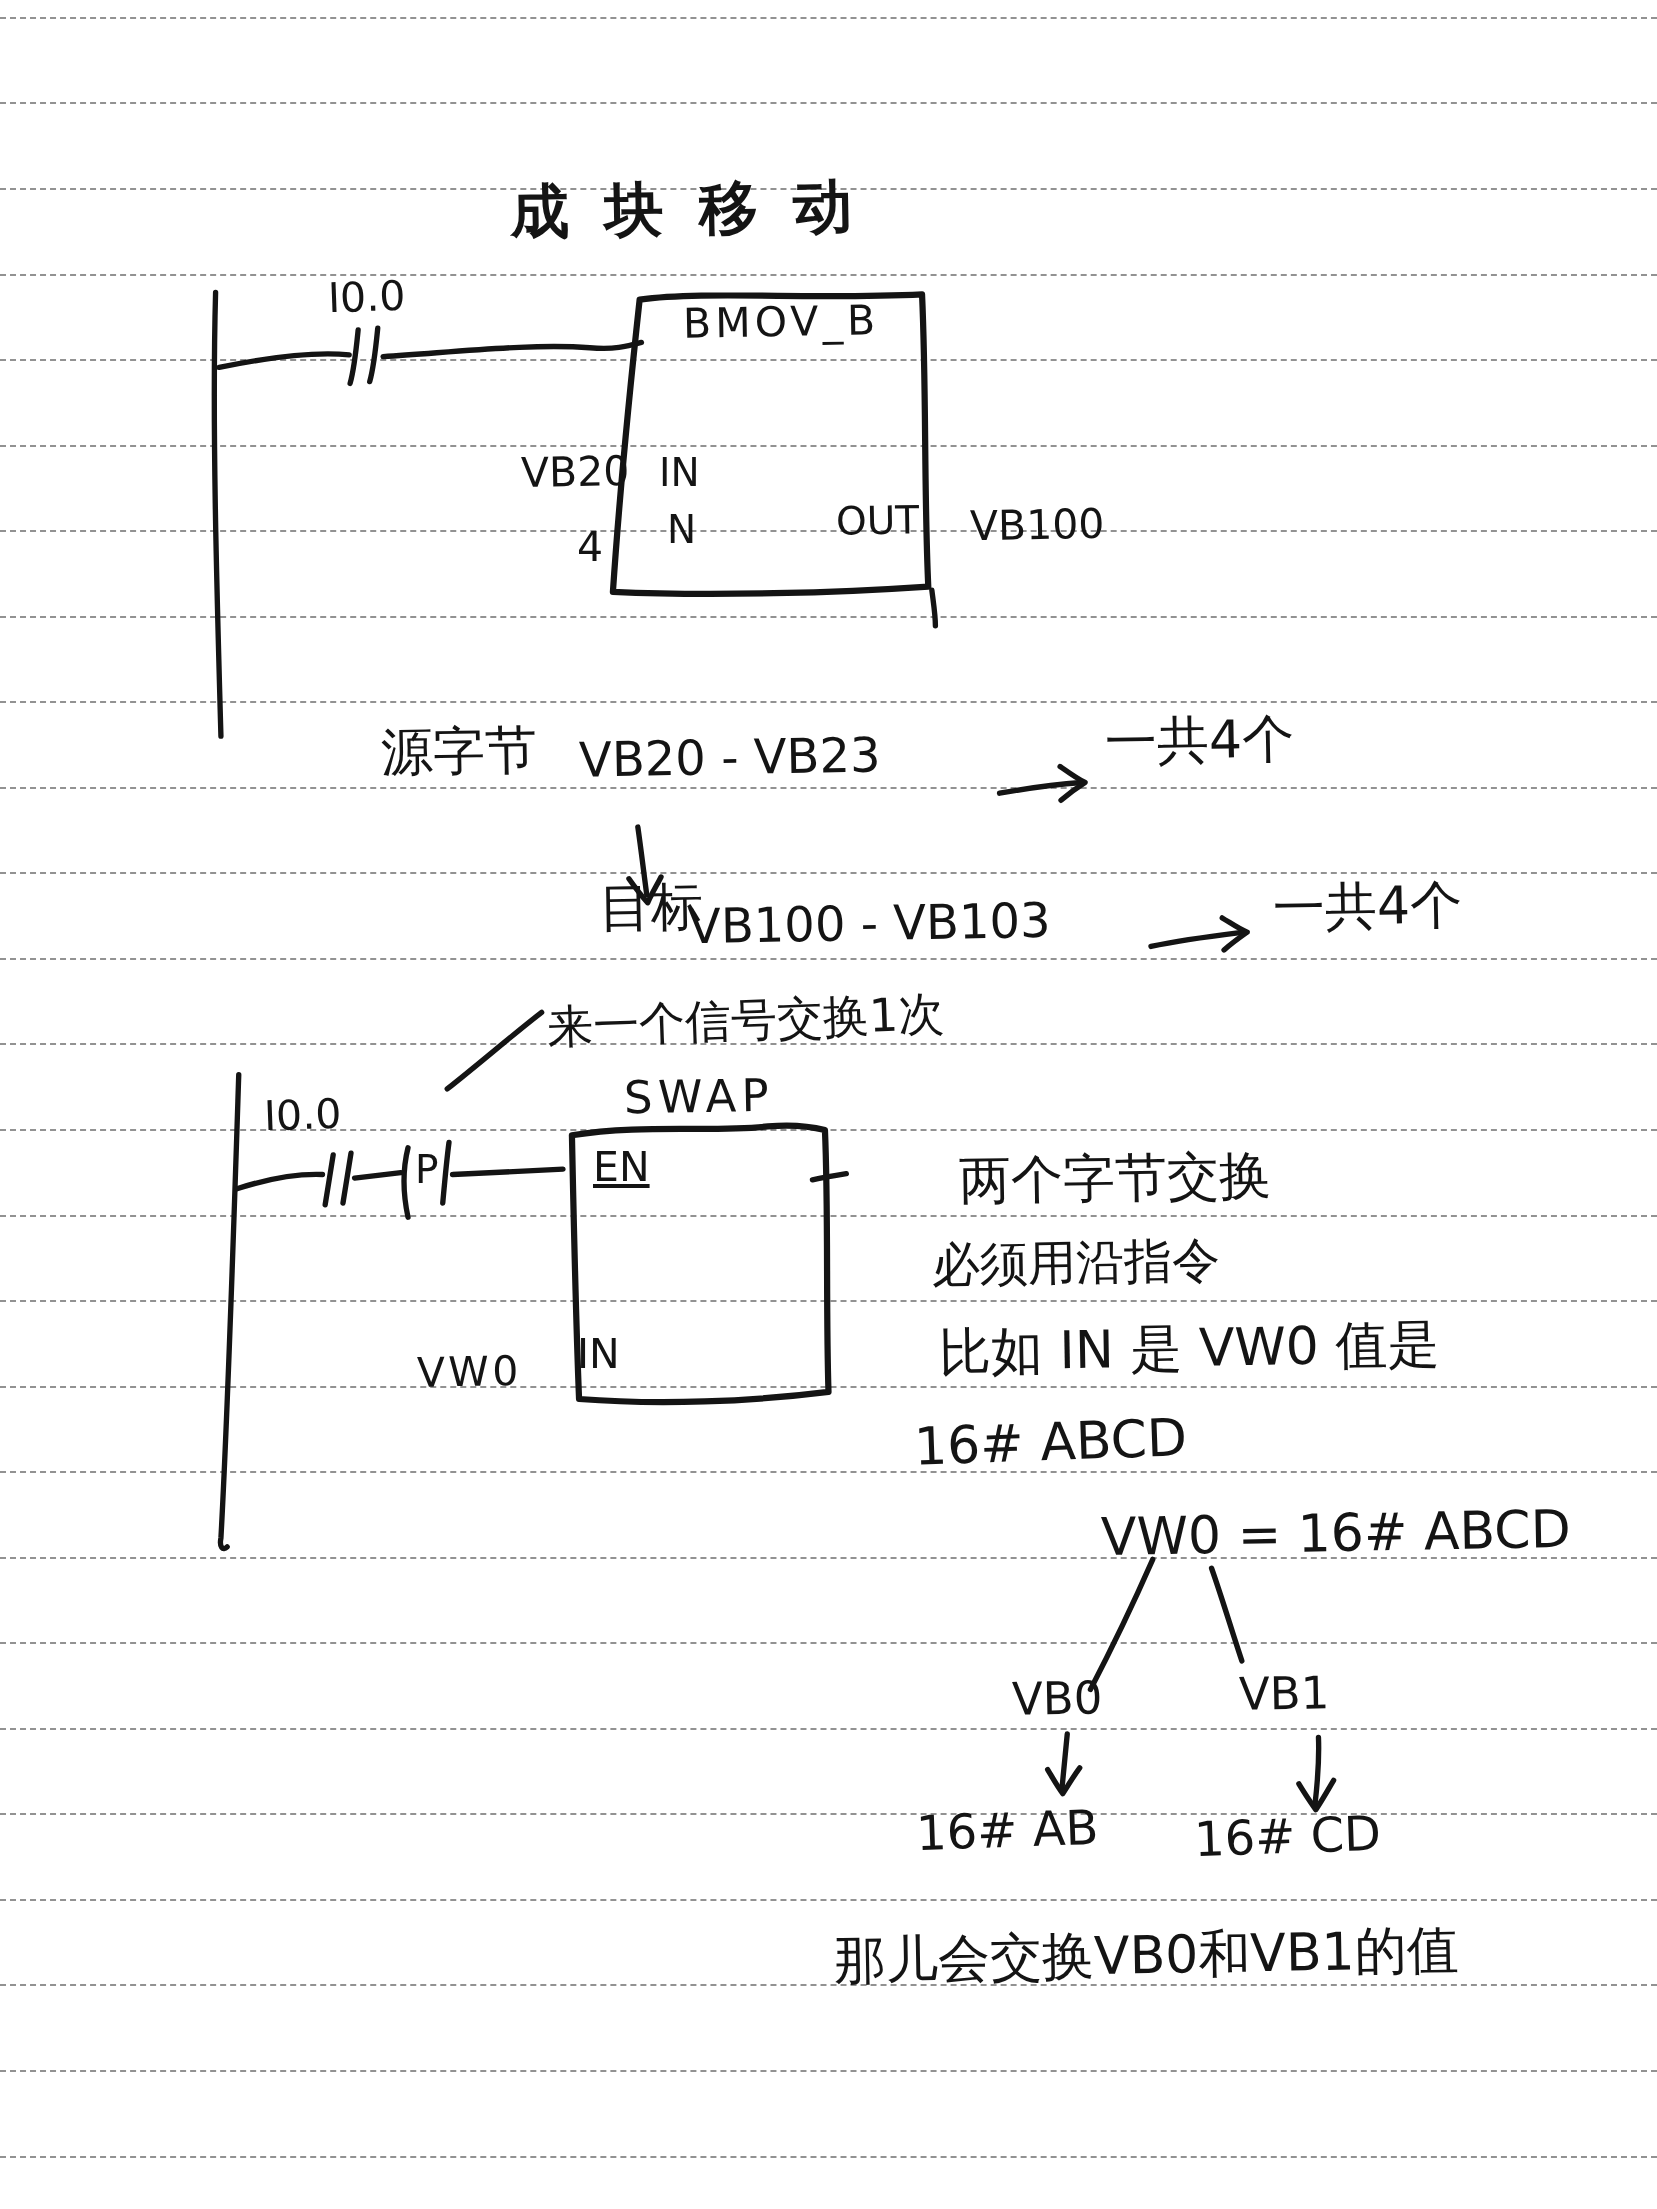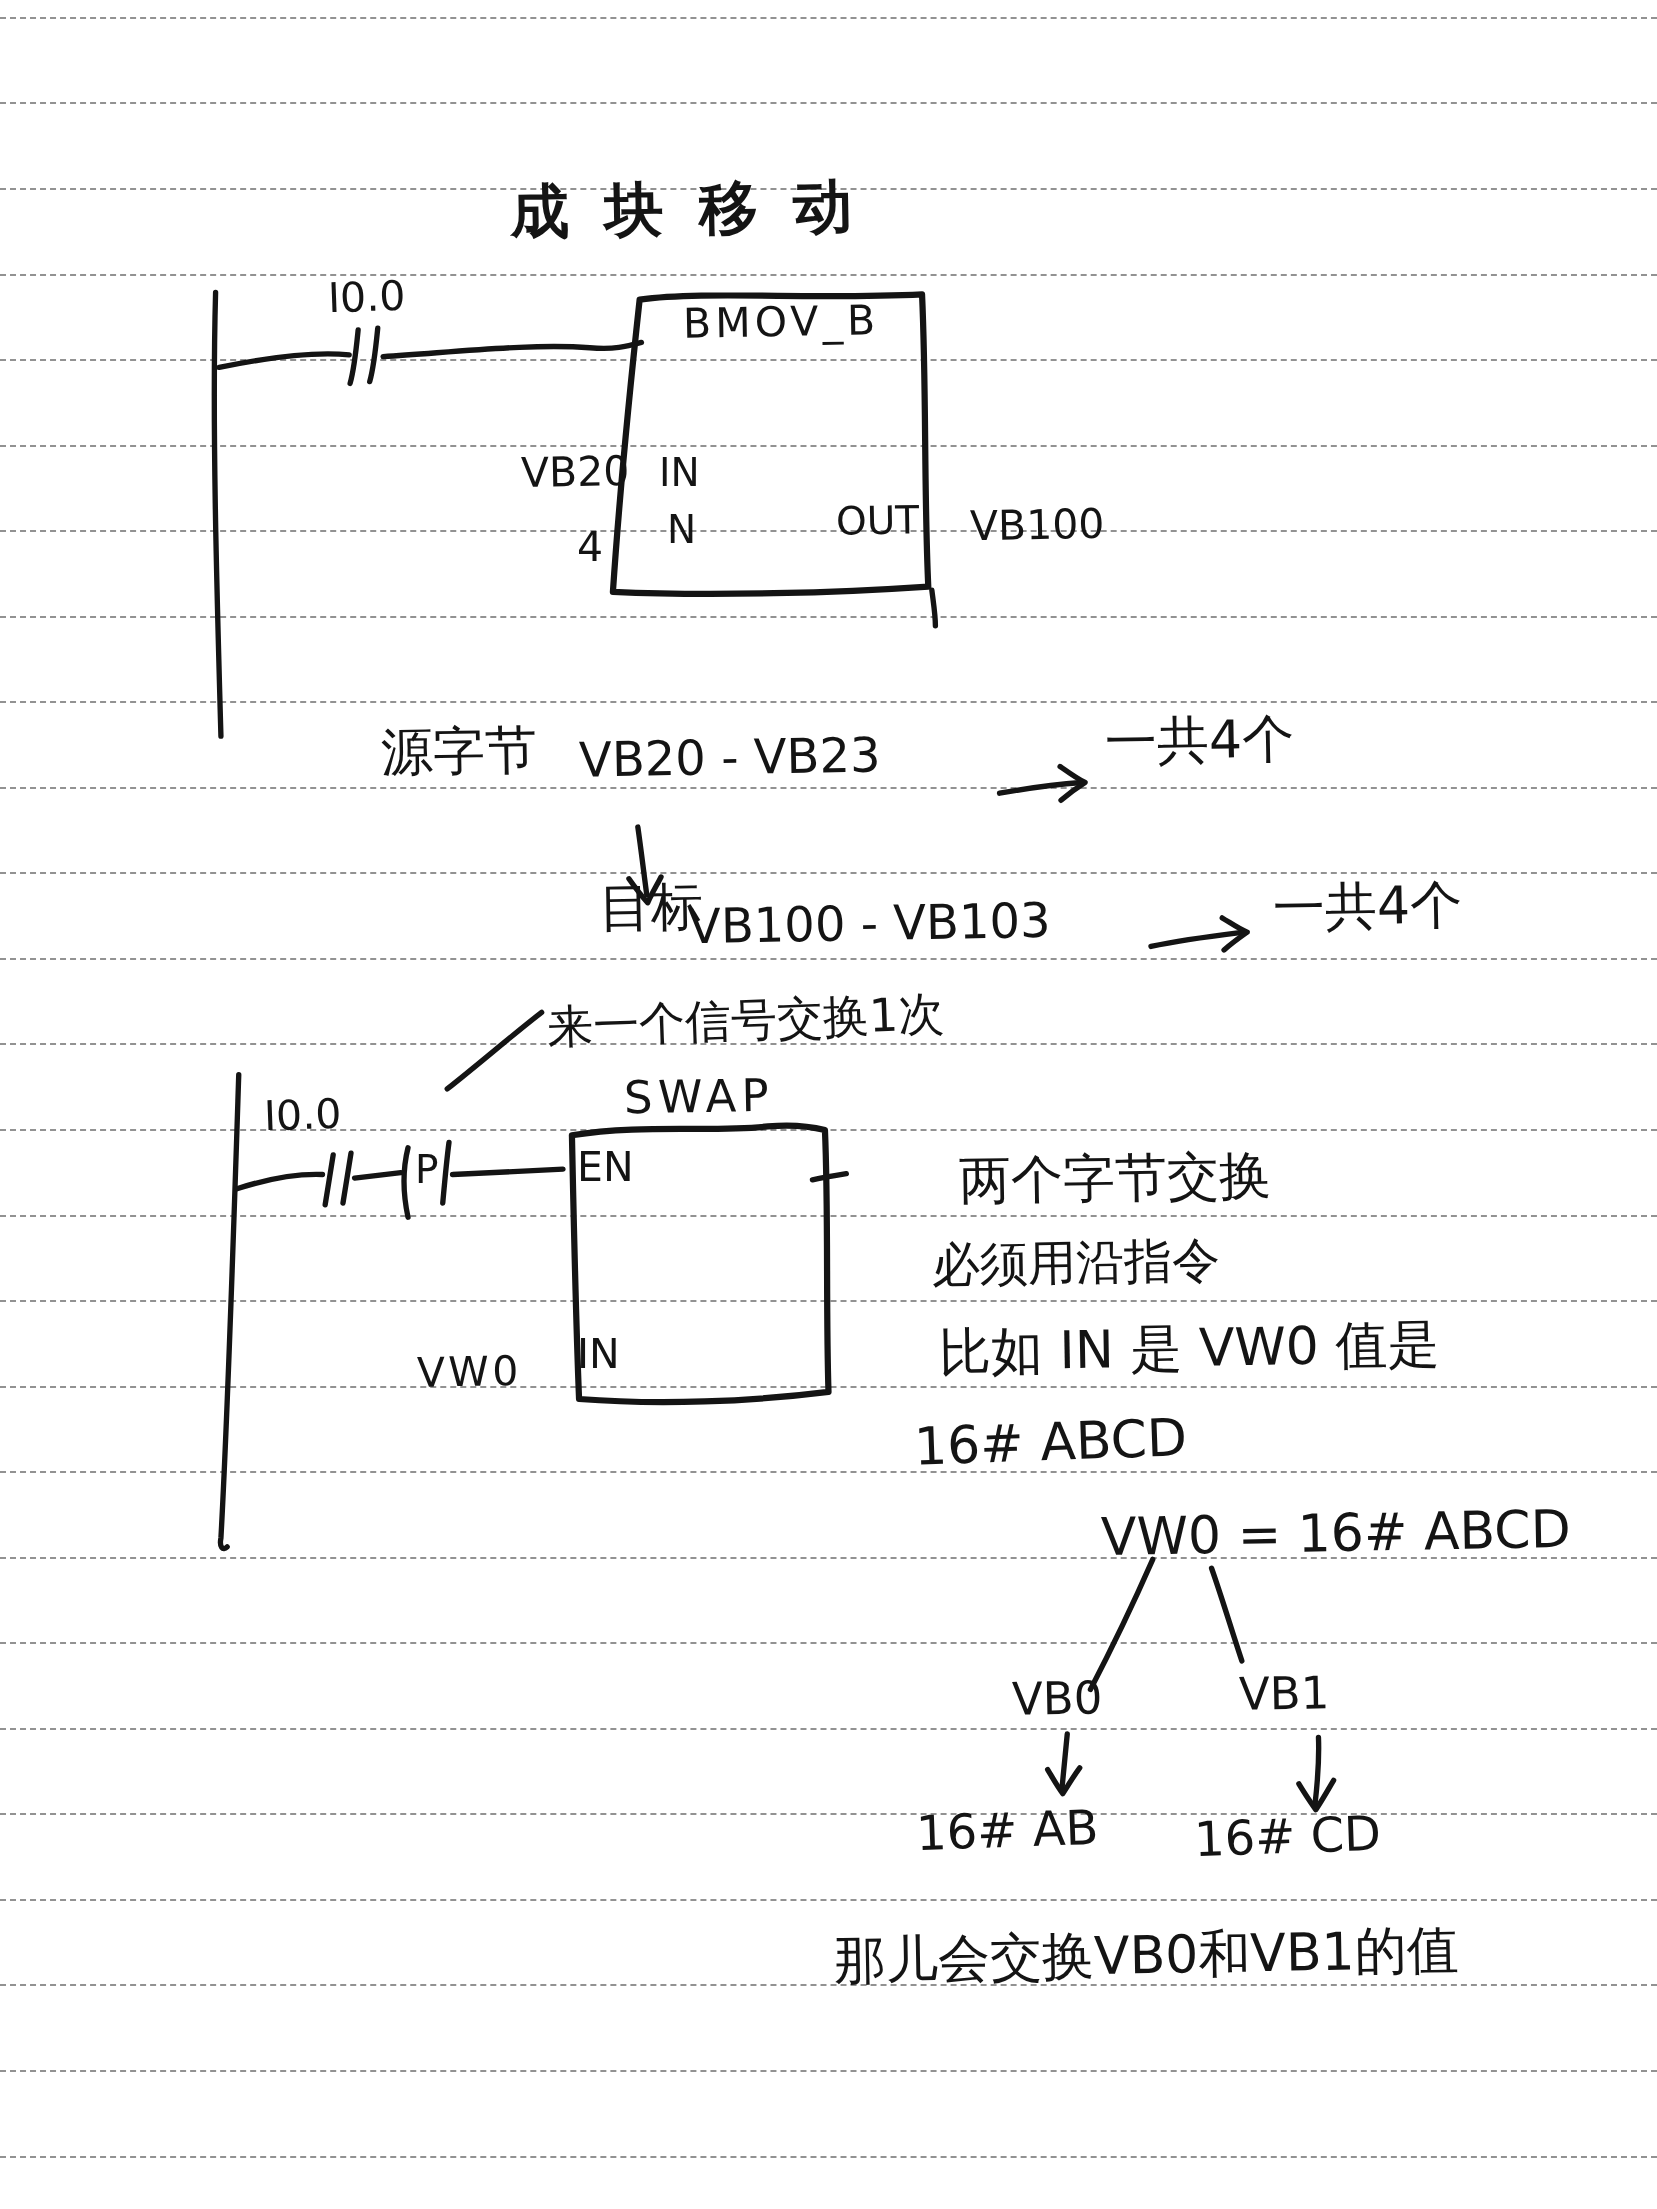--- a/index.html
+++ b/index.html
@@ -137,21 +137,21 @@
   <span class="hw note-big tilt-s" style="left:1105px;top:713px;">一共4个</span>
 
   <span class="hw note-big tilt-s" style="left:599px;top:880px;">目标</span>
   <span class="hw note tilt-s" style="left:688px;top:898px;">VB100 - VB103</span>
   <span class="hw note-big tilt-s" style="left:1273px;top:879px;">一共4个</span>
 
   <span class="hw tilt-l" style="left:547px;top:996px;font-size:46px;">来一个信号交换1次</span>
   <span class="hw lbl tilt-l" style="left:264px;top:1094px;">I0.0</span>
   <span class="hw pin" style="left:415px;top:1150px;">P</span>
   <span class="hw tilt-s" style="left:624px;top:1073px;font-size:45px;letter-spacing:0.12em;">SWAP</span>
-  <span class="hw lbl" style="left:577px;top:1146px;">EN</span>
+  <span class="hw lbl" style="left:593px;top:1146px;text-decoration:underline;">EN</span>
   <span class="hw lbl tilt-s" style="left:417px;top:1351px;letter-spacing:0.08em;">VW0</span>
   <span class="hw lbl" style="left:577px;top:1333px;">IN</span>
 
   <span class="hw note-big tilt-s" style="left:959px;top:1151px;">两个字节交换</span>
   <span class="hw note tilt-s" style="left:932px;top:1237px;">必须用沿指令</span>
   <span class="hw note-big tilt-s" style="left:939px;top:1321px;">比如 IN 是 VW0 值是</span>
   <span class="hw note-big tilt-l" style="left:914px;top:1415px;">16# ABCD</span>
   <span class="hw note-big tilt-s" style="left:1101px;top:1506px;">VW0 = 16# ABCD</span>
   <span class="hw tilt-s" style="left:1012px;top:1675px;font-size:45px;">VB0</span>
   <span class="hw tilt-s" style="left:1239px;top:1670px;font-size:45px;">VB1</span>

